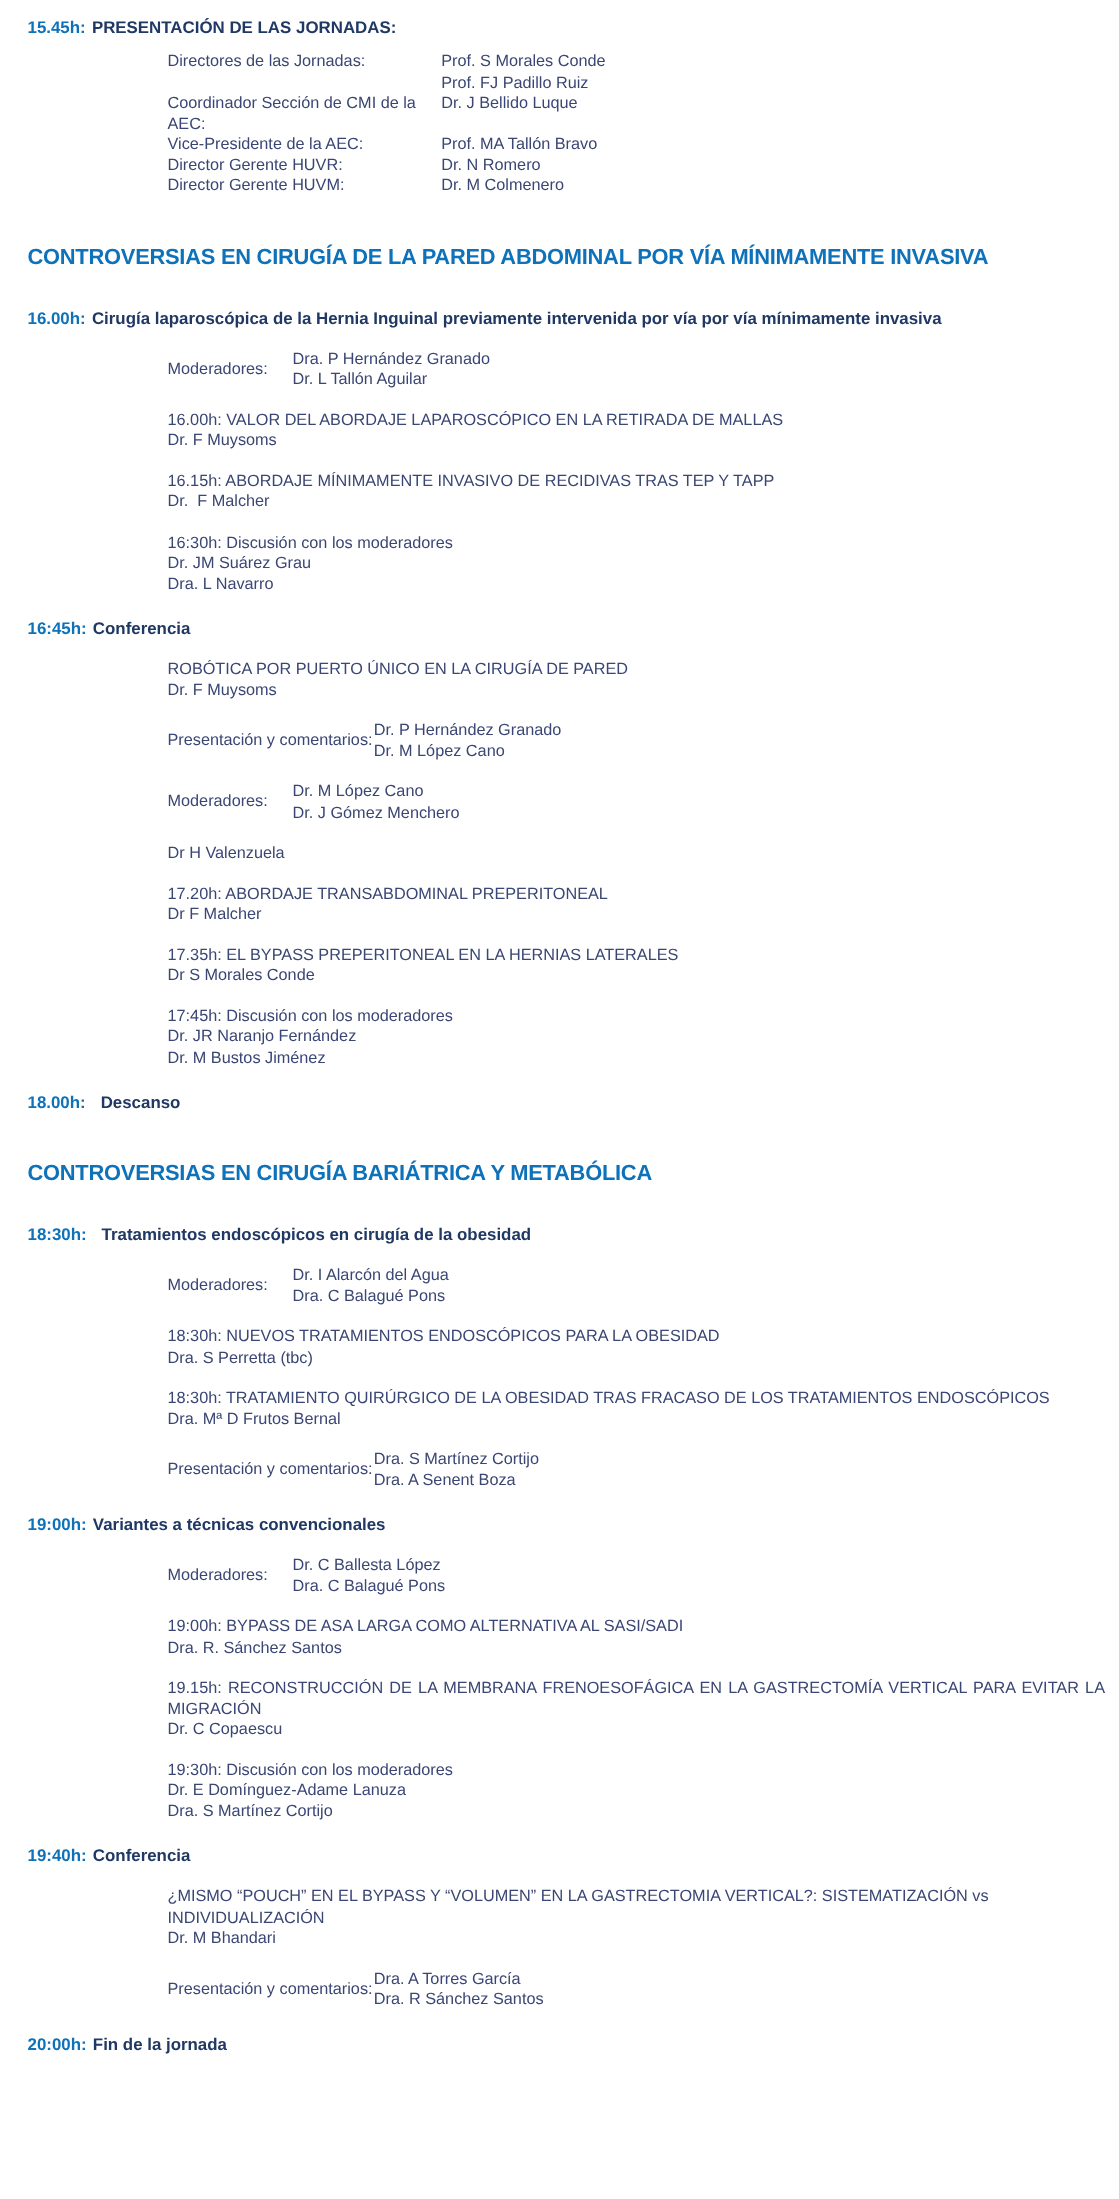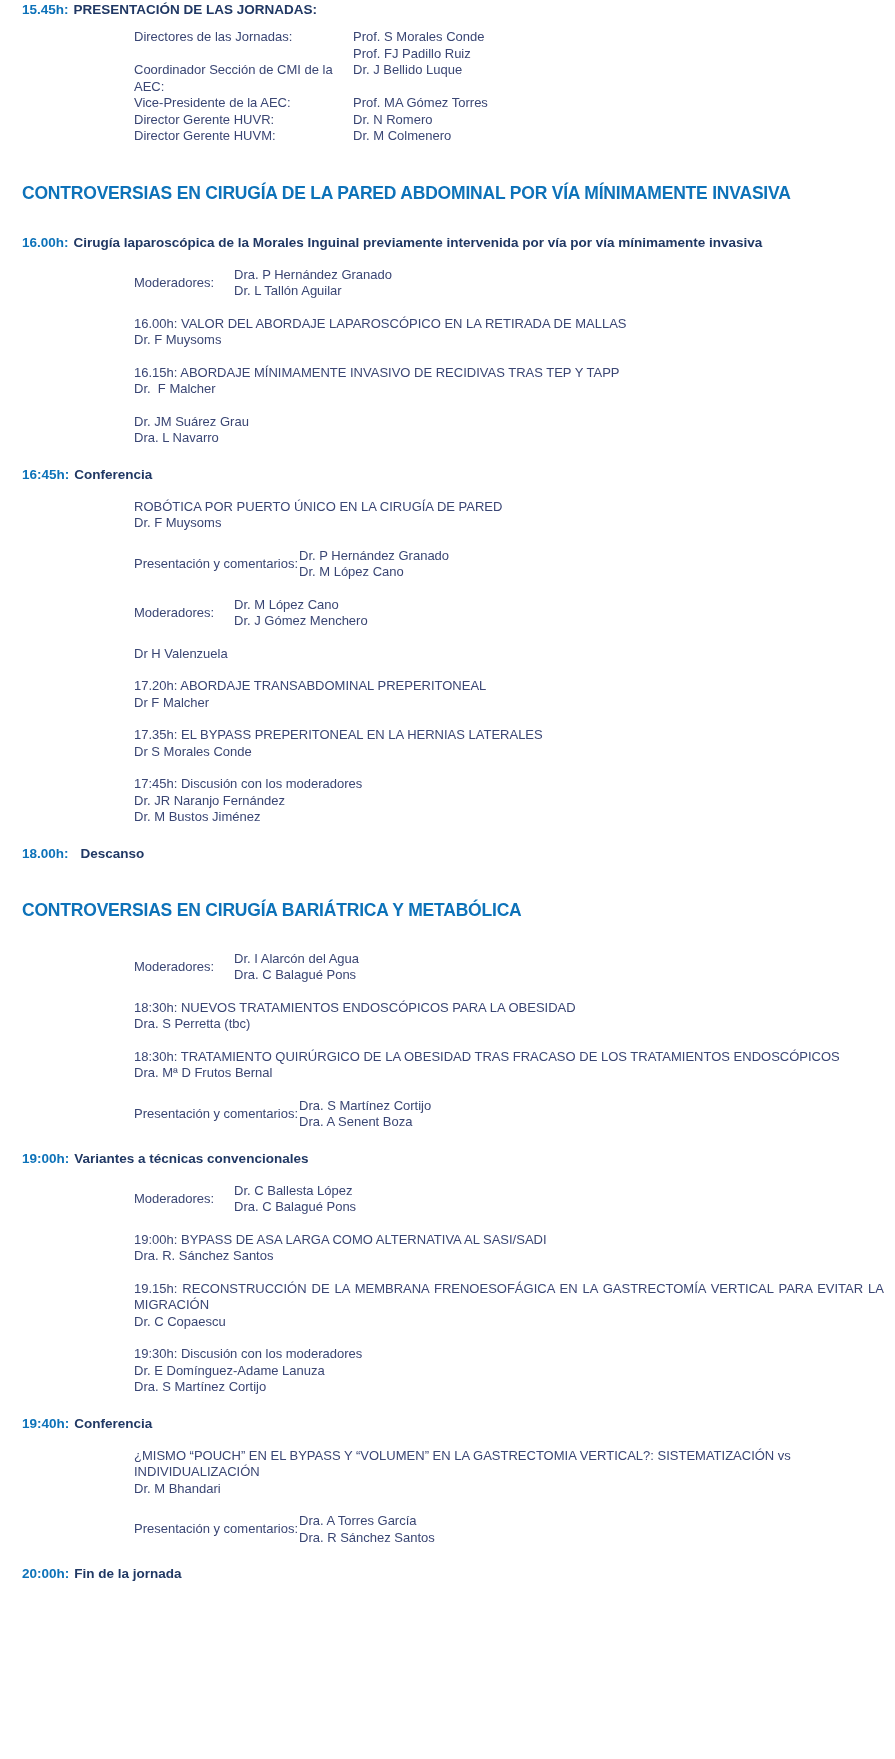--- a/index.html
+++ b/index.html
@@ -10,21 +10,21 @@
   }
   html, body { margin: 0; padding: 0; background: var(--page-bg); }
   body {
     width: 895px;
     min-height: 1759px;
     font-family: "Liberation Sans", sans-serif;
     font-size: 13px;
     line-height: 16.5px;
     color: var(--body-navy);
   }
-  .page { padding: 1px 45px 30px 22px; box-sizing: border-box; }
+  .page { padding: 13px 45px 30px 22px; box-sizing: border-box; }
 
   .event { font-size: 13.5px; font-weight: 700; line-height: 17px; margin-top: 19px; }
   .page > .event:first-child { margin-top: 0; }
   .event .time { color: var(--accent-blue); }
   .event .title { color: var(--heading-navy); margin-left: 5px; }
   .event .title.tight { margin-left: 12px; }
 
   .section-header {
     color: var(--accent-blue);
     font-size: 17.5px;
@@ -66,54 +66,55 @@
       </div>
       <div class="crow">
         <div class="clabel">Coordinador Sección de CMI de la AEC:</div>
         <div class="cnames">
           <div class="pname">Dr. J Bellido Luque</div>
         </div>
       </div>
       <div class="crow">
         <div class="clabel">Vice-Presidente de la AEC:</div>
         <div class="cnames">
-          <div class="pname">Prof. MA Gómez Torres</div>
+          <div class="pname">Prof. MA Tallón Bravo</div>
         </div>
       </div>
       <div class="crow">
         <div class="clabel">Director Gerente HUVR:</div>
         <div class="cnames">
           <div class="pname">Dr. N Romero</div>
         </div>
       </div>
       <div class="crow">
         <div class="clabel">Director Gerente HUVM:</div>
         <div class="cnames">
           <div class="pname">Dr. M Colmenero</div>
         </div>
       </div>
     </div>
     <div class="section-header">CONTROVERSIAS EN CIRUGÍA DE LA PARED ABDOMINAL POR VÍA MÍNIMAMENTE INVASIVA</div>
-    <div class="event"><span class="time">16.00h:</span><span class="title">Cirugía laparoscópica de la Morales Inguinal previamente intervenida por vía por vía mínimamente invasiva</span></div>
+    <div class="event"><span class="time">16.00h:</span><span class="title">Cirugía laparoscópica de la Hernia Inguinal previamente intervenida por vía por vía mínimamente invasiva</span></div>
     <div class="sub labelrow mods">
       <div class="lbl">Moderadores:</div>
       <div class="names">
         <div class="pname">Dra. P Hernández Granado</div>
         <div class="pname">Dr. L Tallón Aguilar</div>
       </div>
     </div>
     <div class="sub talk">
       <div class="tline">16.00h: VALOR DEL ABORDAJE LAPAROSCÓPICO EN LA RETIRADA DE MALLAS</div>
       <div class="speaker">Dr. F Muysoms</div>
     </div>
     <div class="sub talk">
       <div class="tline">16.15h: ABORDAJE MÍNIMAMENTE INVASIVO DE RECIDIVAS TRAS TEP Y TAPP</div>
       <div class="speaker">Dr.  F Malcher</div>
     </div>
     <div class="sub talk">
+      <div class="tline">16:30h: Discusión con los moderadores</div>
       <div class="speaker">Dr. JM Suárez Grau</div>
       <div class="speaker">Dra. L Navarro</div>
     </div>
     <div class="event"><span class="time">16:45h:</span><span class="title">Conferencia</span></div>
     <div class="sub talk">
       <div class="tline">ROBÓTICA POR PUERTO ÚNICO EN LA CIRUGÍA DE PARED</div>
       <div class="speaker">Dr. F Muysoms</div>
     </div>
     <div class="sub labelrow pres">
       <div class="lbl">Presentación y comentarios:</div>
@@ -140,20 +141,21 @@
       <div class="tline">17.35h: EL BYPASS PREPERITONEAL EN LA HERNIAS LATERALES</div>
       <div class="speaker">Dr S Morales Conde</div>
     </div>
     <div class="sub talk">
       <div class="tline">17:45h: Discusión con los moderadores</div>
       <div class="speaker">Dr. JR Naranjo Fernández</div>
       <div class="speaker">Dr. M Bustos Jiménez</div>
     </div>
     <div class="event"><span class="time">18.00h:</span><span class="title tight">Descanso</span></div>
     <div class="section-header">CONTROVERSIAS EN CIRUGÍA BARIÁTRICA Y METABÓLICA</div>
+    <div class="event"><span class="time">18:30h:</span><span class="title tight">Tratamientos endoscópicos en cirugía de la obesidad</span></div>
     <div class="sub labelrow mods">
       <div class="lbl">Moderadores:</div>
       <div class="names">
         <div class="pname">Dr. I Alarcón del Agua</div>
         <div class="pname">Dra. C Balagué Pons</div>
       </div>
     </div>
     <div class="sub talk">
       <div class="tline">18:30h: NUEVOS TRATAMIENTOS ENDOSCÓPICOS PARA LA OBESIDAD</div>
       <div class="speaker">Dra. S Perretta (tbc)</div>

